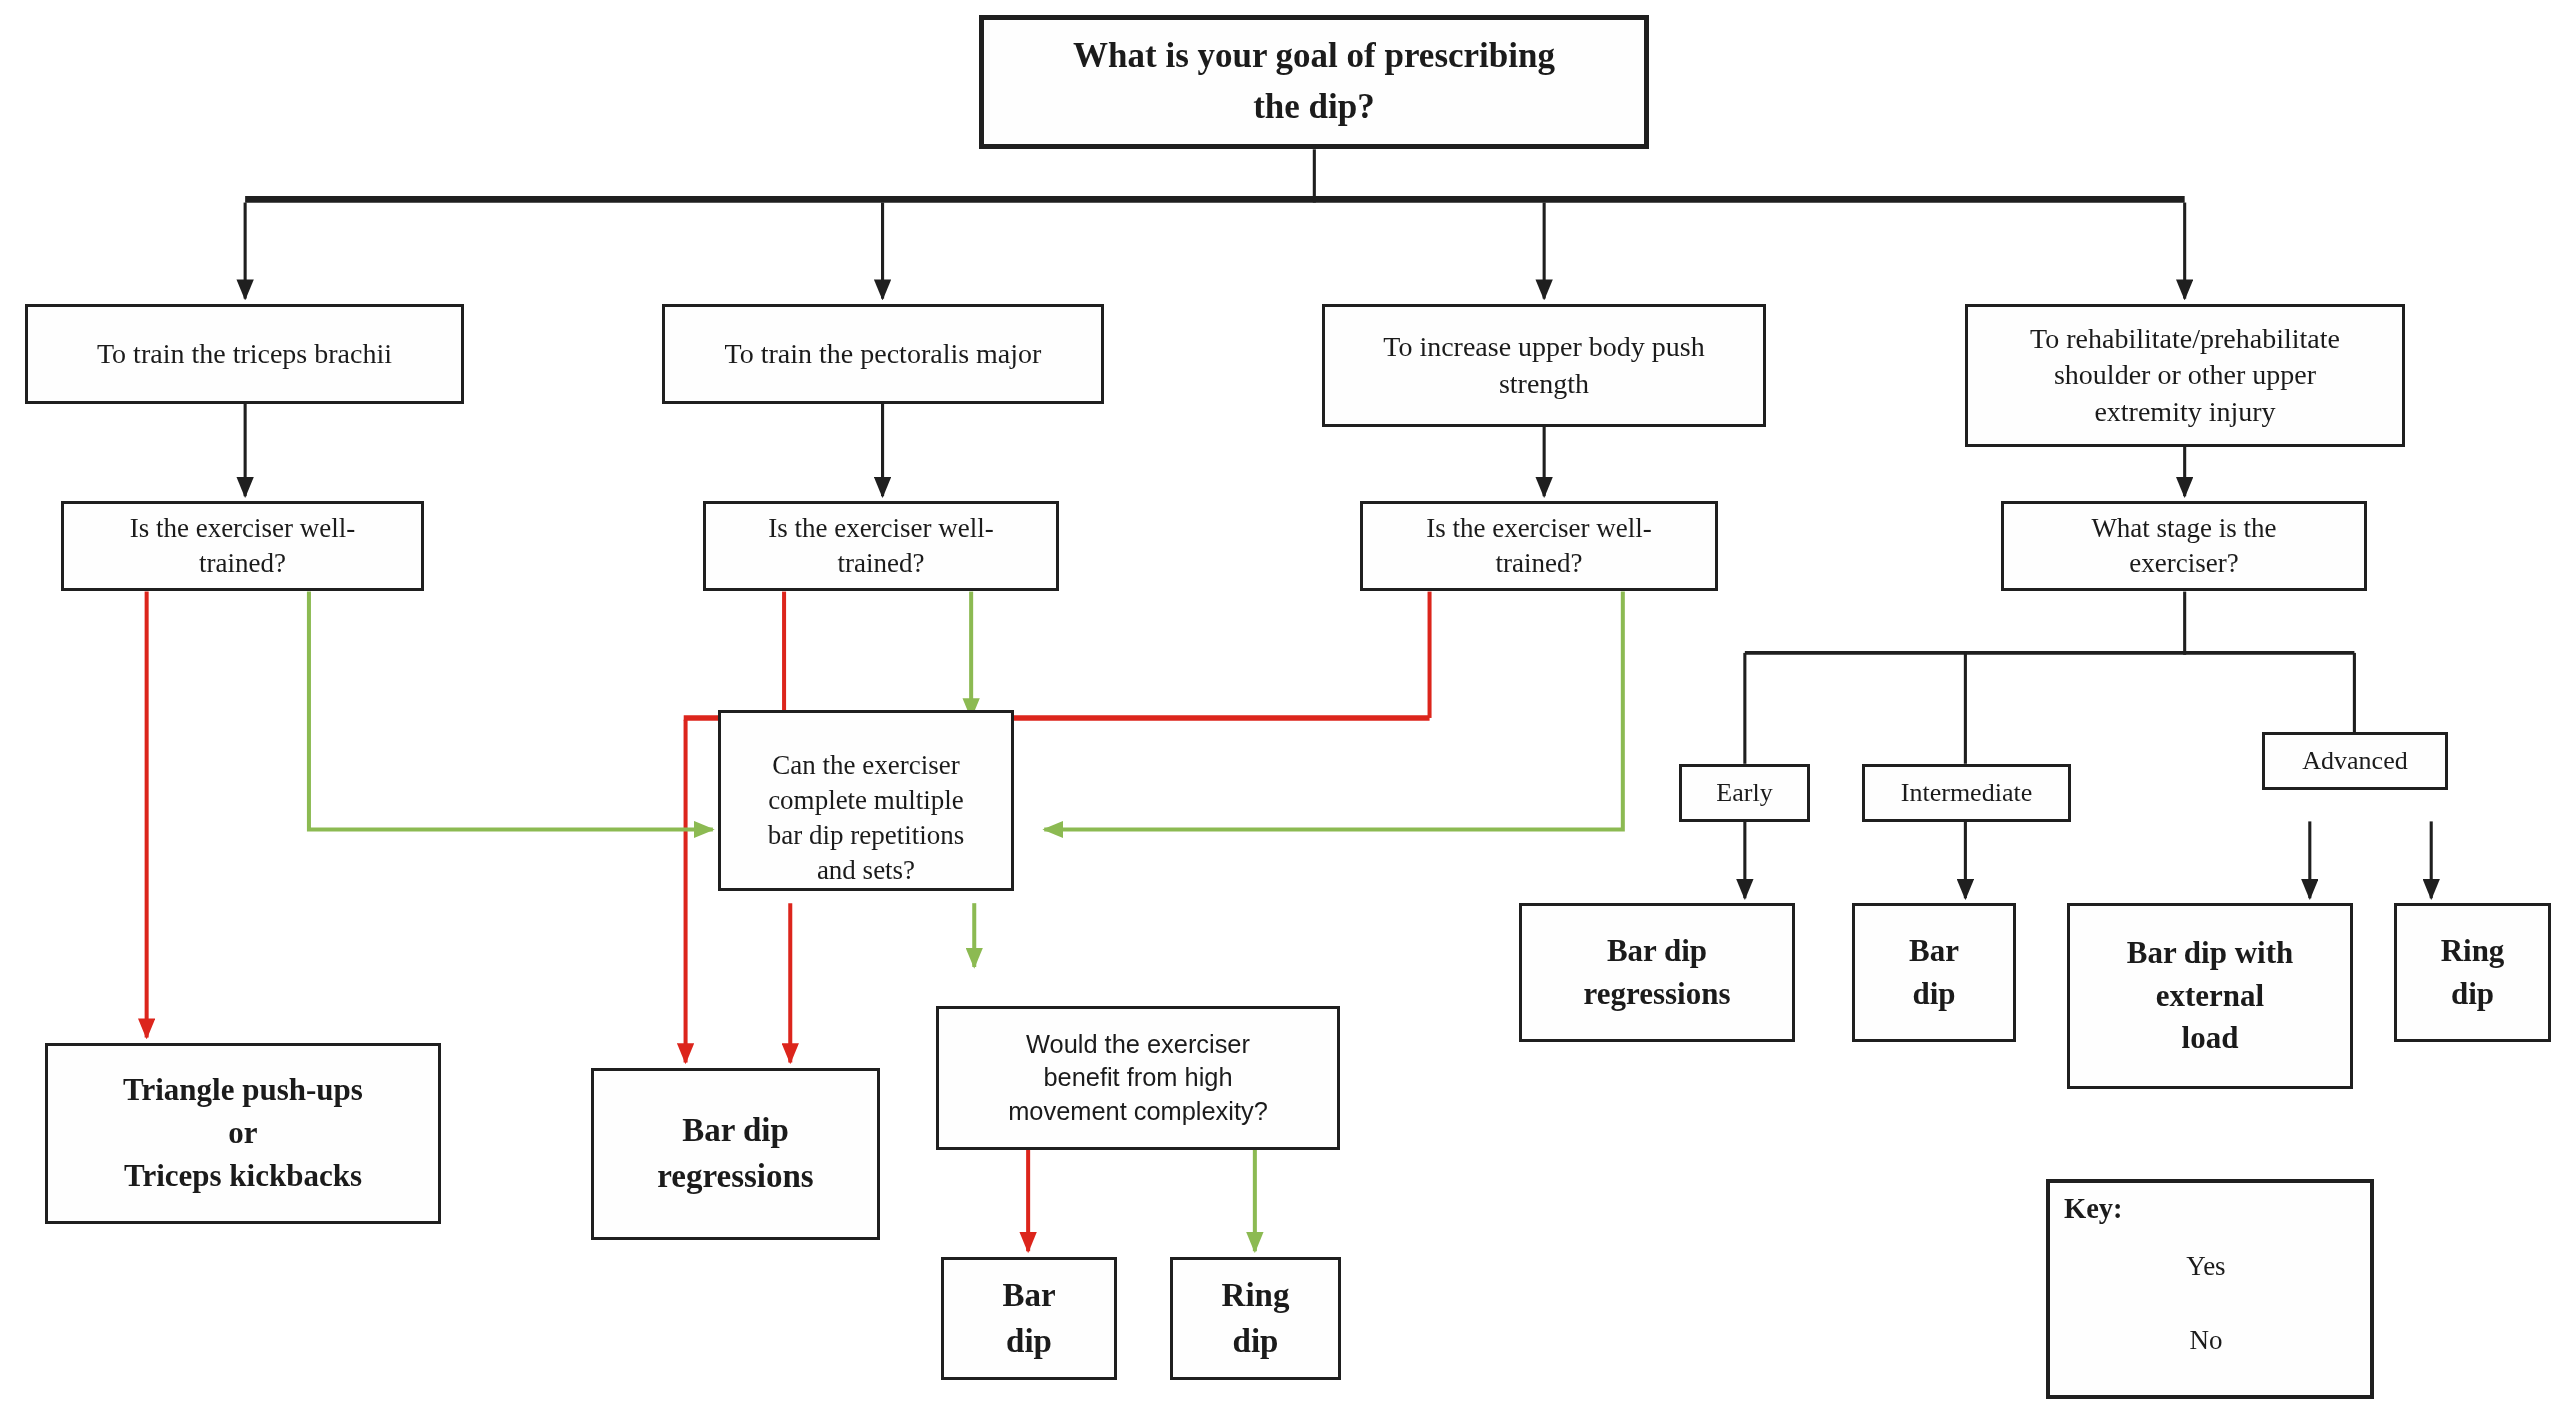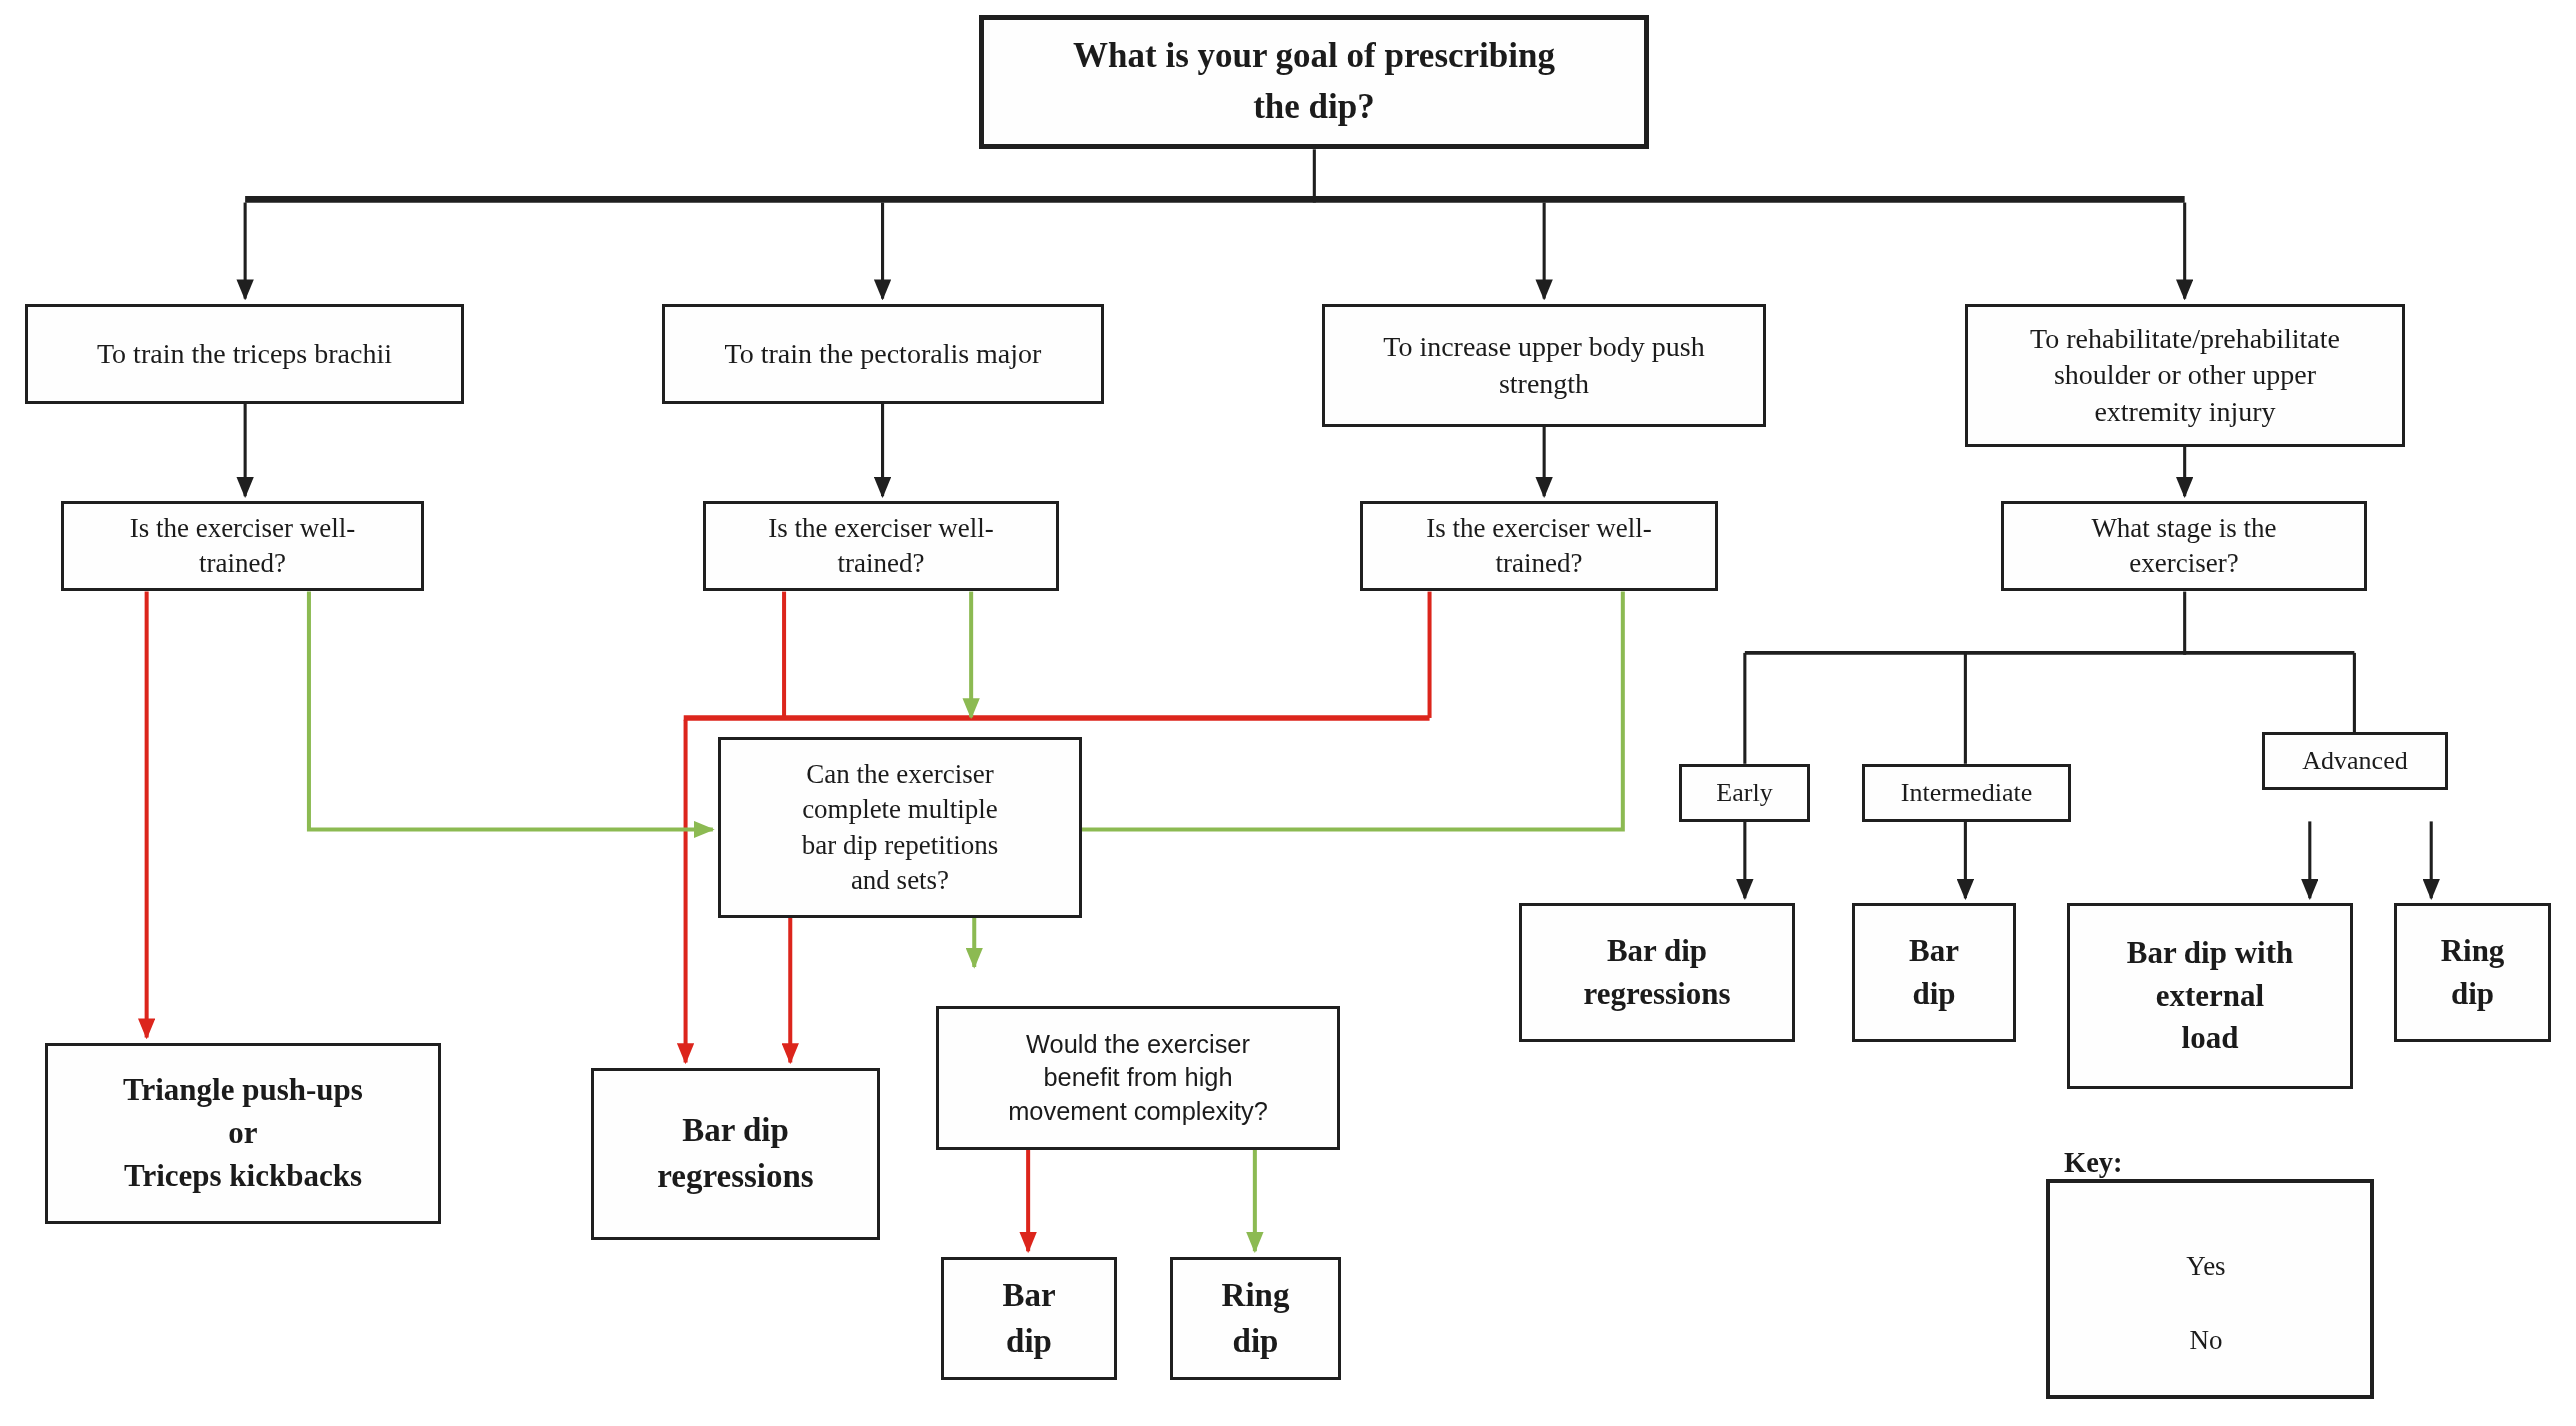--- a/index.html
+++ b/index.html
@@ -121,21 +121,21 @@
   </div>
   <div class="node question" style="left:1360px;top:501px;width:358px;height:90px;">
     <span class="lbl">Is the exerciser well-
 trained?</span>
   </div>
   <div class="node question" style="left:2001px;top:501px;width:366px;height:90px;">
     <span class="lbl">What stage is the
 exerciser?</span>
   </div>
 
-  <div class="node question" style="left:718px;top:737px;width:364px;height:181px;">
+  <div class="node question" style="left:718px;top:710px;width:296px;height:181px;align-items:flex-end;">
     <span class="lbl">Can the exerciser
 complete multiple
 bar dip repetitions
 and sets?</span>
   </div>
   <div class="node sans" style="left:936px;top:972px;width:404px;height:144px;">
     <span class="lbl">Would the exerciser
 benefit from high
 movement complexity?</span>
   </div>
@@ -179,18 +179,18 @@
     <span class="lbl">Bar dip with
 external
 load</span>
   </div>
   <div class="node outcome" style="left:2394px;top:903px;width:157px;height:139px;">
     <span class="lbl">Ring
 dip</span>
   </div>
 
   <div class="keybox" style="left:2046px;top:1179px;width:328px;height:220px;"></div>
-  <span class="keytitle" style="left:2064px;top:1147px;">Key:</span>
+  <span class="keytitle" style="left:2064px;top:1193px;">Key:</span>
   <span class="keylabel" style="left:2107px;top:1251px;">Yes</span>
   <span class="keylabel" style="left:2107px;top:1325px;">No</span>
 
 </div>
 
 
 </body></html>

